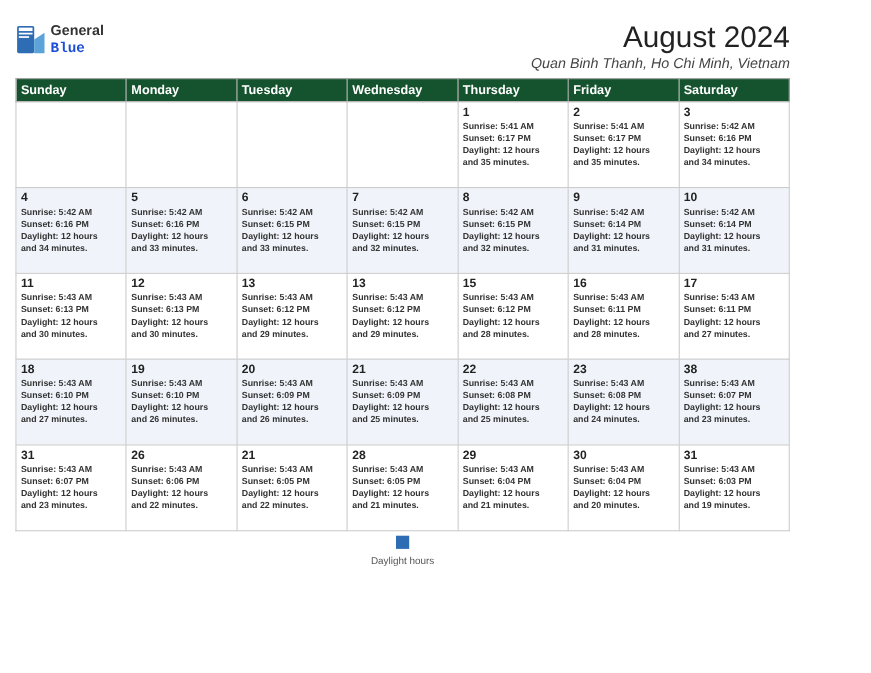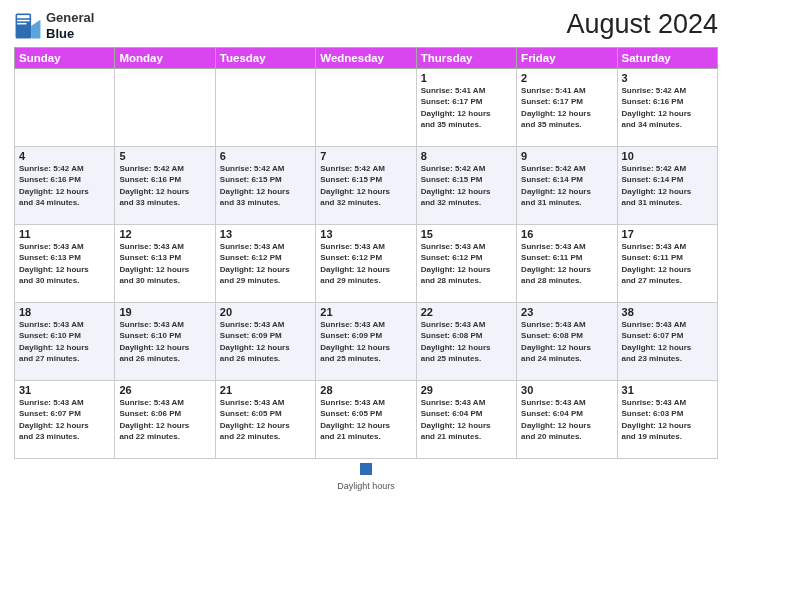--- a/index.html
+++ b/index.html
@@ -6,40 +6,40 @@
     body {
       font-family: Arial, sans-serif;
       background: #fff;
       width: 792px;
       height: 612px;
       overflow: hidden;
     }
     .container {
       width: 732px;
       height: 612px;
-      padding: 10px 14px 8px 14px;
+      padding: 20px 14px 8px 14px;
     }
     .header-row {
       display: flex;
       justify-content: space-between;
       align-items: flex-start;
       margin-bottom: 6px;
     }
     .logo {
       display: flex;
       align-items: center;
       gap: 4px;
     }
     .logo-text {
       font-size: 13px;
       font-weight: bold;
       line-height: 1.2;
     }
     .logo-general { color: #333; }
-    .logo-blue { color: #0f172a; }
+    .logo-blue { color: #1d4ed8; font-family: Liberation Mono, monospace; }
     .logo-icon {
       width: 28px;
       height: 28px;
     }
     .title-area {
       text-align: right;
     }
     .month-title {
       font-size: 27px;
       font-weight: normal;
@@ -50,21 +50,21 @@
       font-size: 13px;
       color: #444;
       font-style: italic;
     }
     .calendar {
       width: 100%;
       border-collapse: collapse;
       table-layout: fixed;
     }
     .calendar th {
-      background: #d946ef;
+      background: #14532d;
       color: #fff;
       font-size: 11.5px;
       font-weight: bold;
       padding: 4px 4px;
       text-align: left;
       border: 1px solid #aaa;
     }
     .calendar td {
       border: 1px solid #ccc;
       vertical-align: top;
@@ -123,20 +123,21 @@
         <rect x="4" y="14" width="12" height="2" fill="white"></rect>
         <polygon points="22,18 34,10 34,34 22,34" fill="#5ba3d9"></polygon>
       </svg>
       <div class="logo-text">
         <div class="logo-general">General</div>
         <div class="logo-blue">Blue</div>
       </div>
     </div>
     <div class="title-area">
       <div class="month-title">August 2024</div>
+      <div class="location">Quan Binh Thanh, Ho Chi Minh, Vietnam</div>
     </div>
   </div>
 
   <table class="calendar">
     <thead>
       <tr id="header-row">
           <th>Sunday</th>
           <th>Monday</th>
           <th>Tuesday</th>
           <th>Wednesday</th>

